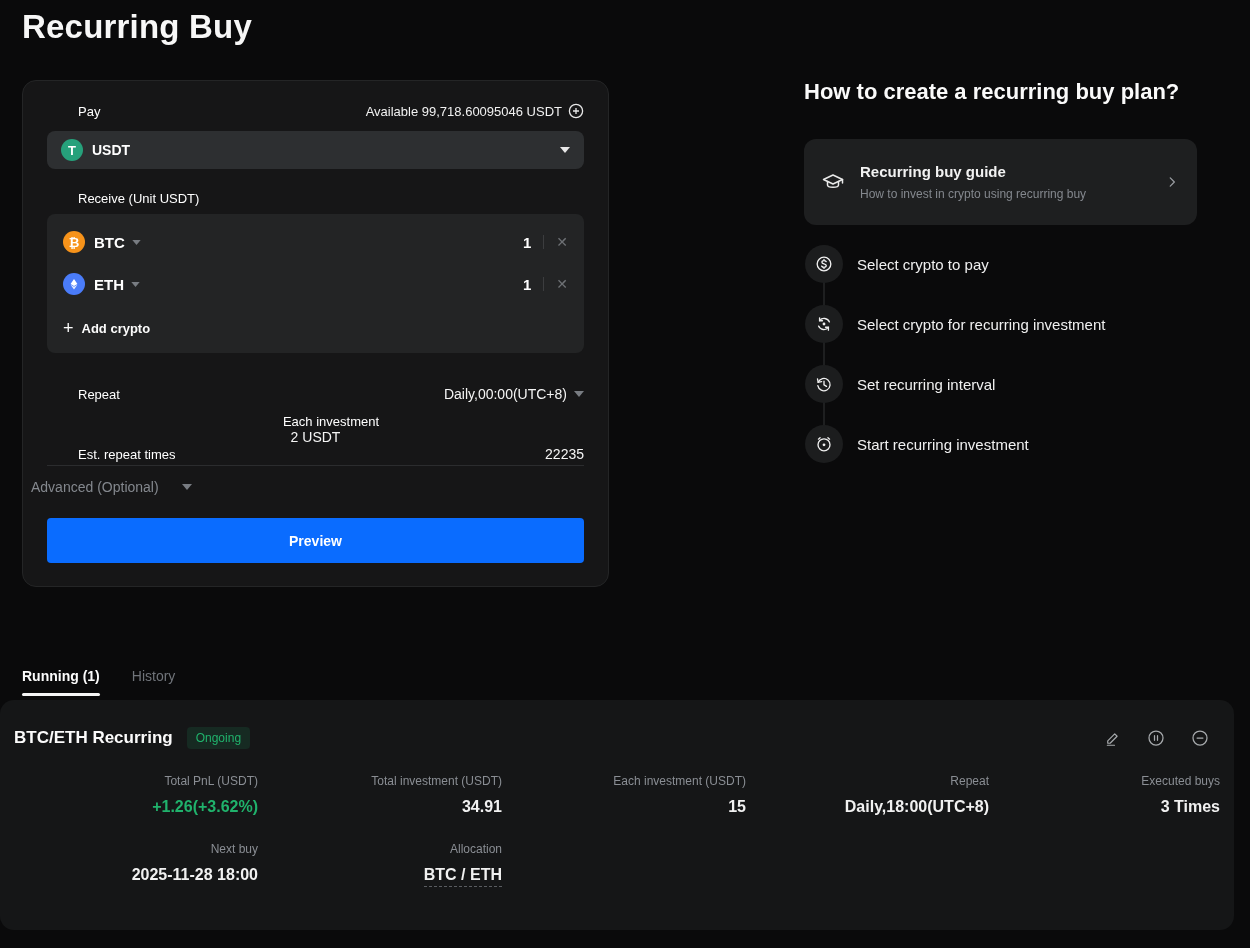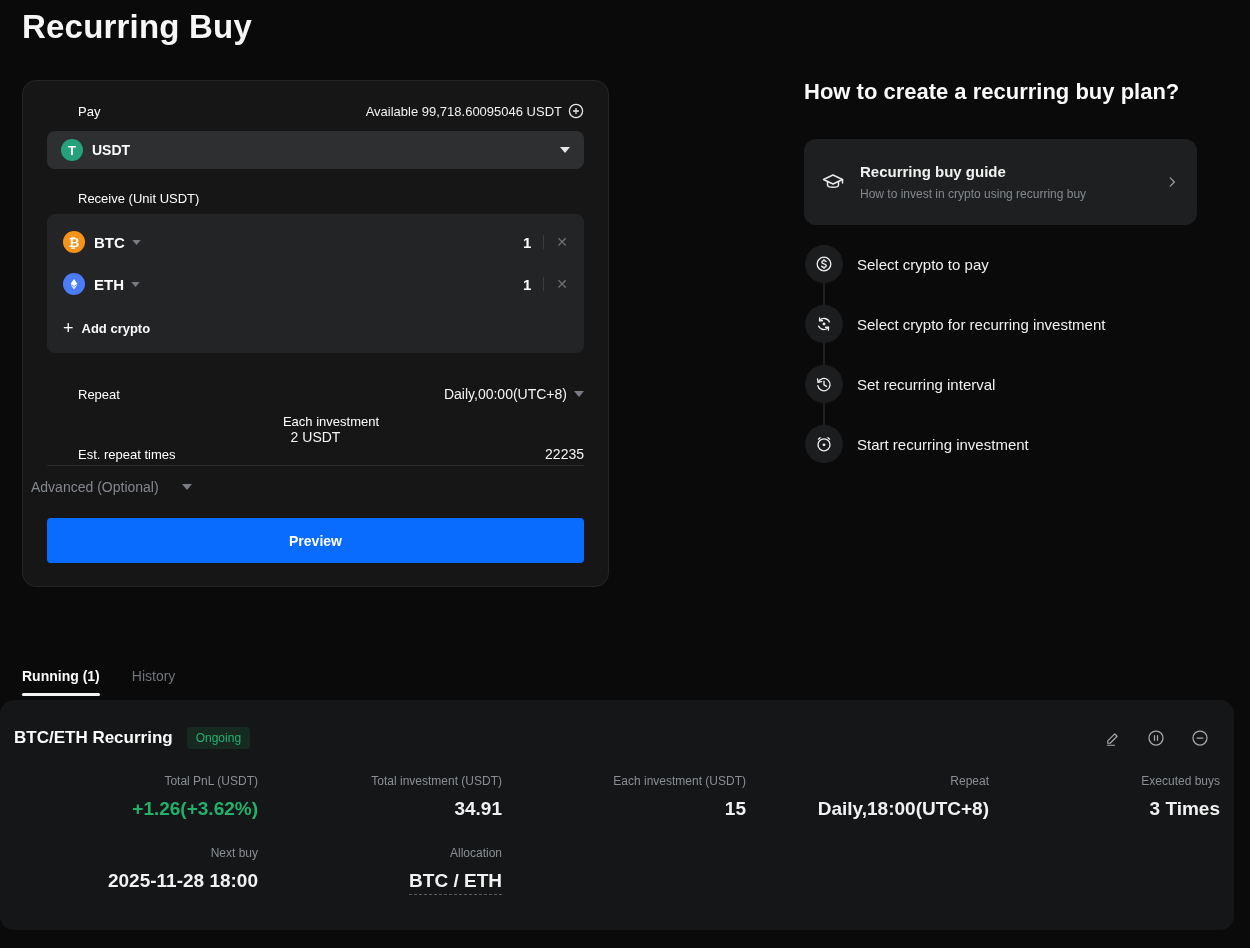--- a/index.html
+++ b/index.html
@@ -117,21 +117,21 @@
     background:rgba(32,178,108,.13); color:#20b26c; font-size:12px;
   }
   .plan-actions { margin-left:auto; display:flex; align-items:center; gap:24px; }
   .action-icon { cursor:pointer; display:inline-flex; }
   .stats {
     position:absolute; left:14px; right:14px; top:74px;
     display:grid; grid-template-columns:244px 244px 244px 243px 1fr;
     row-gap:26px;
   }
   .stat .s-lbl { font-size:12px; color:#8a8e94; margin-bottom:10px; }
-  .stat .s-val { font-size:19px; font-weight:600; color:#f1f1f1; }
+  .stat .s-val { font-size:16px; font-weight:600; color:#f1f1f1; }
   .stat .s-val.pos { color:#20b26c; }
   .stat .s-val .dashed { border-bottom:1px dashed #5a5d61; padding-bottom:3px; }
   svg { display:block; }
 </style>
 </head>
 <body>
 
 <div class="screen">
 
   <h1 class="page-title">Recurring Buy</h1>

